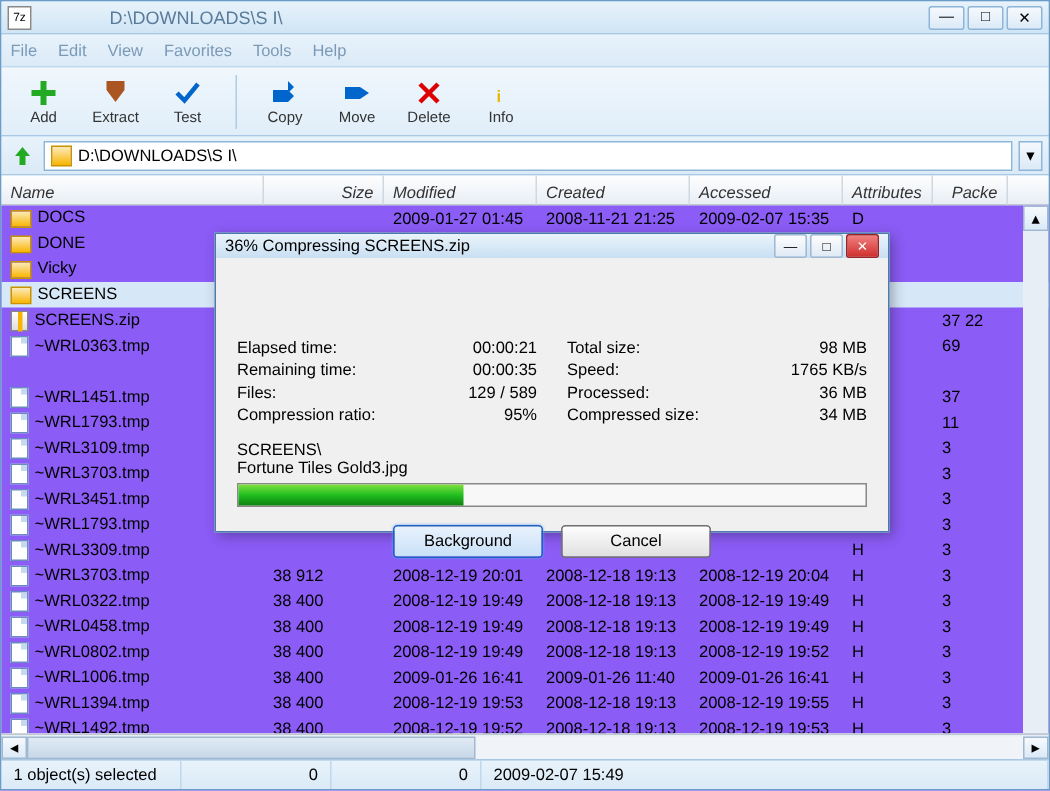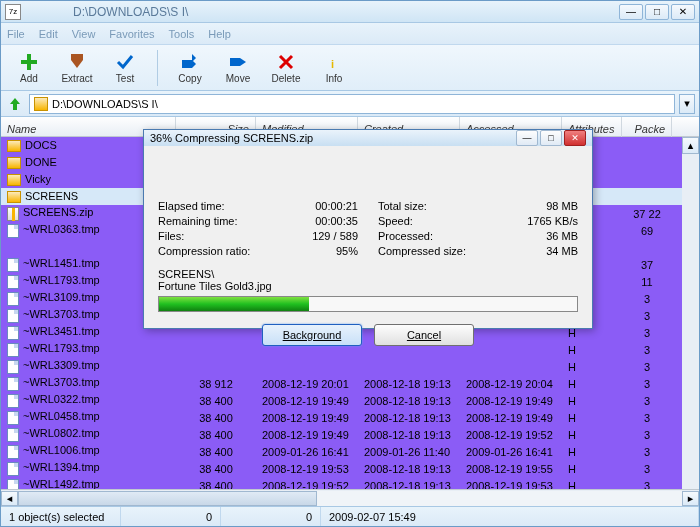--- a/index.html
+++ b/index.html
@@ -27,55 +27,55 @@
 .addressbar .path .fico { width:14px;height:14px;margin-right:4px;background:linear-gradient(#fceabb,#f8b500);border:1px solid #c89200;}
 .addressbar .dd { width:16px;height:20px;background:linear-gradient(#f5f9fd,#dbeaf7);border:1px solid #8fb5d8;display:flex;align-items:center;justify-content:center;}
 
 .listhdr { height: 20px; background: linear-gradient(#fefefe,#e8eef5); display: flex; border-bottom: 1px solid #c0c8d0; }
 .listhdr .col { border-right: 1px solid #d0d8e0; display: flex; align-items: center; padding: 12px 6px; color: #333; font-style: italic; }
 .listhdr .col.r { justify-content: flex-end; text-align: right; }
 
 .filelist { flex: 1; background: #8b5cf6; overflow: hidden; position: relative; }
 .row { height: 17px; display: flex; align-items: center; }
 .row .cell { padding: 0 6px; white-space: nowrap; overflow: hidden; }
-.row .cell.r { text-align: center; }
+.row .cell.r { text-align: left; }
 .row.sel { background: #d6e8f8; }
 .fico-folder { width:14px;height:12px;background:linear-gradient(#fceabb,#f8b500);border:1px solid #c89200;display:inline-block;margin-right:4px;vertical-align:middle;}
 .fico-zip { width:12px;height:14px;background:linear-gradient(#fff,#ddd);border:1px solid #888;display:inline-block;margin-right:4px;vertical-align:middle;position:relative;}
 .fico-zip::after{content:"";position:absolute;left:4px;top:0;width:3px;height:14px;background:#f8b500;}
 .fico-tmp { width:12px;height:14px;background:#fff;border:1px solid #6a8ac0;display:inline-block;margin-right:4px;vertical-align:middle;position:relative;}
 .fico-tmp::before{content:"";position:absolute;right:0;top:0;width:4px;height:4px;background:#c8d8f0;}
 
 .hscroll { height: 17px; background: #e8eef5; border-top: 1px solid #c0c8d0; display: flex; align-items: center; position:relative;}
 .hscroll .trk{flex:1;height:15px;background:#f0f4f8;position:relative;}
 .hscroll .thb{position:absolute;left:0;top:0;height:15px;width:45%;background:linear-gradient(#e0eaf5,#c8d8e8);border:1px solid #a0b8d0;}
 .hscroll .ar{width:17px;height:15px;background:linear-gradient(#f5f9fd,#dbeaf7);border:1px solid #a0b8d0;display:flex;align-items:center;justify-content:center;}
 
 .vscroll{position:absolute;right:0;top:0;width:17px;height:100%;background:#e8eef5;}
 .vscroll .ar{height:17px;background:linear-gradient(#f5f9fd,#dbeaf7);border:1px solid #a0b8d0;display:flex;align-items:center;justify-content:center;}
 
 .statusbar { height: 20px; background: linear-gradient(#e8f3fb,#dbeaf7); display: flex; align-items: flex-start; border-top: 1px solid #a8c8e4; }
 .statusbar .pane { border-right: 1px solid #c0d8ee; padding: 0 8px; height:100%;display:flex;align-items:center;}
 .statusbar .pane:first-child{width:120px;}
 
 
-.dialog { position: absolute; left: 143px; top: 129px; width: 450px; height: 200px; background: #f0f0f0; border: 1px solid #4a7ab0; box-shadow: 2px 2px 8px rgba(0,0,0,0.3); display:flex;flex-direction:column;}
+.dialog { position: absolute; left: 143px; top: 155px; width: 450px; height: 200px; background: #f0f0f0; border: 1px solid #4a7ab0; box-shadow: 2px 2px 8px rgba(0,0,0,0.3); display:flex;flex-direction:column;}
 .dialog .dtitle { height: 22px; background: linear-gradient(#eaf3fb,#c8dff2); display: flex; align-items: center; padding: 0 6px; }
 .dialog .dtitle .t { flex: 1; }
 .dialog .dtitle .db { width: 22px; height: 16px; border: 1px solid #a0b8d0; background:linear-gradient(#fdfdfd,#e0eaf5); margin-left:2px;display:flex;align-items:center;justify-content:center;border-radius:2px;font-size:9px;}
 .dialog .dtitle .db.cl{background:linear-gradient(#f08080,#d03030);color:#fff;border-color:#a02020;}
 .dbody { flex:1; padding: 10px 14px; display:flex;flex-direction:column;}
 .stats { display: flex; gap: 20px; margin-top: 44px; }
 .stats .lcol, .stats .rcol { flex: 1; }
 .statrow { display: flex; justify-content: space-between; height: 15px; }
 .curfile { margin-top: 8px; }
 .progress { height: 16px; border: 1px solid #888; background: #f8f8f8; margin-top: 4px; position: relative; }
 .progress .fill { height: 100%; background: linear-gradient(#7fe040,#20c020,#108010); }
 .btns { display: flex; gap: 12px; justify-content: center; margin-top: 12px; }
-.btns button { width: 100px; height: 22px; border: 1px solid #707070; background: linear-gradient(#fdfdfd,#e0e0e0); border-radius: 3px; text-decoration: underline; }
+.btns button { width: 100px; height: 22px; border: 1px solid #707070; background: linear-gradient(#fdfdfd,#e0e0e0); border-radius: 3px; }
 .btns button.foc { border: 1px solid #2060c0; box-shadow: 0 0 2px #60a0f0; background:linear-gradient(#e8f2fc,#c8e0f8);}
 
 .c-name{width:175px;} .c-size{width:80px;} .c-mod{width:102px;} .c-crt{width:102px;} .c-acc{width:102px;} .c-attr{width:60px;} .c-pack{width:50px;}
 </style>
 </head>
 <body>
 
 <div class="window">
   <div class="titlebar">
     <div class="icon">7z</div>

